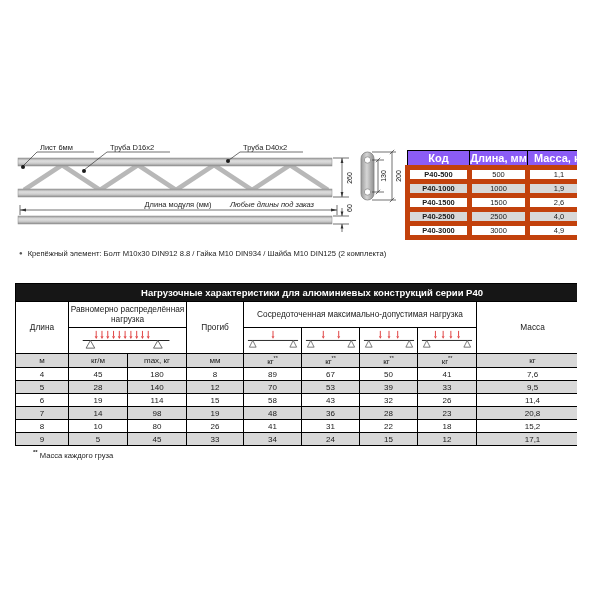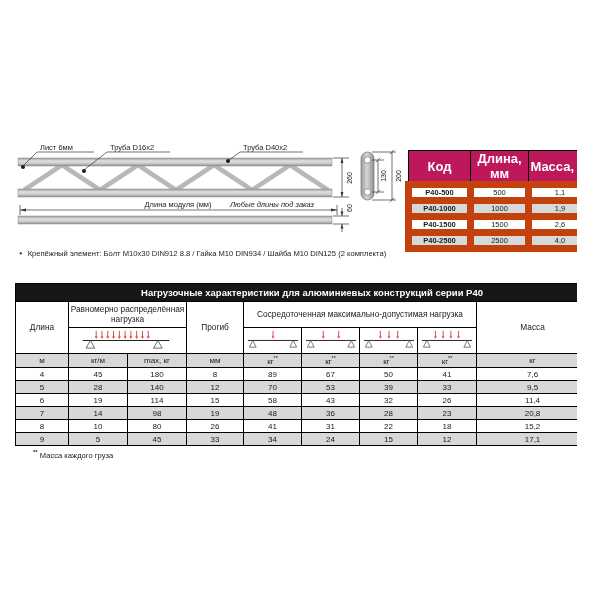--- a/index.html
+++ b/index.html
@@ -6,22 +6,22 @@
   html,body { width:600px; height:600px; background:#fff;
     font-family:"Liberation Sans", sans-serif; color:#1a1a1a; }
   .page { position:absolute; left:0; top:0; width:577px; height:600px; background:#fff; overflow:hidden; }
 
   .drawing { position:absolute; left:0; top:128px; width:405px; height:116px; }
 
   table { border-collapse:collapse; table-layout:fixed; }
   th, td { padding:0; text-align:center; vertical-align:middle; }
 
   .spec { position:absolute; left:405px; top:150px; width:183px; font-size:7.5px; border:1.5px solid #000; }
-  .spec th { background:#be185d; color:#fff; font-weight:bold; height:17px; border:1px solid #000; font-size:13px; }
-  .spec td { border:7px solid #c2410c; height:11px; }
+  .spec th { background:#8b5cf6; color:#fff; font-weight:bold; height:17px; border:1px solid #000; font-size:11px; }
+  .spec td { border:5px solid #c2410c; height:11px; }
   .spec tbody tr:nth-child(even) td { background:#d8d8d8; }
   .spec td.code { font-weight:bold; }
 
   .note { position:absolute; left:19px; top:249px; width:380px; font-size:7.6px; color:#222;
     display:flex; gap:5px; align-items:flex-end; }
   .note .blt { font-size:6px; color:#555; line-height:9px; }
 
   .load { position:absolute; left:15px; top:283px; width:573px; font-size:8px; border:1.5px solid #000; }
   .load th, .load td { border:1px solid #000; }
   .load .ttl { background:#161616; color:#fff; font-weight:bold; font-size:9.5px; height:18px;padding-left:20px; }
@@ -157,20 +157,25 @@
       <tr>
           <td class="code">P40-1500</td>
           <td>1500</td>
           <td>2,6</td>
         </tr>
       <tr>
           <td class="code">P40-2500</td>
           <td>2500</td>
           <td>4,0</td>
         </tr>
+      <tr>
+          <td class="code">P40-3000</td>
+          <td>3000</td>
+          <td>4,9</td>
+        </tr>
     </tbody>
   </table>
 
   <div class="note">
     <span class="blt">●</span>
     <span>Крепёжный элемент: Болт M10x30 DIN912 8.8 / Гайка M10 DIN934 / Шайба M10 DIN125 (2 комплекта)</span>
   </div>
 
   <table class="load">
     <colgroup>

